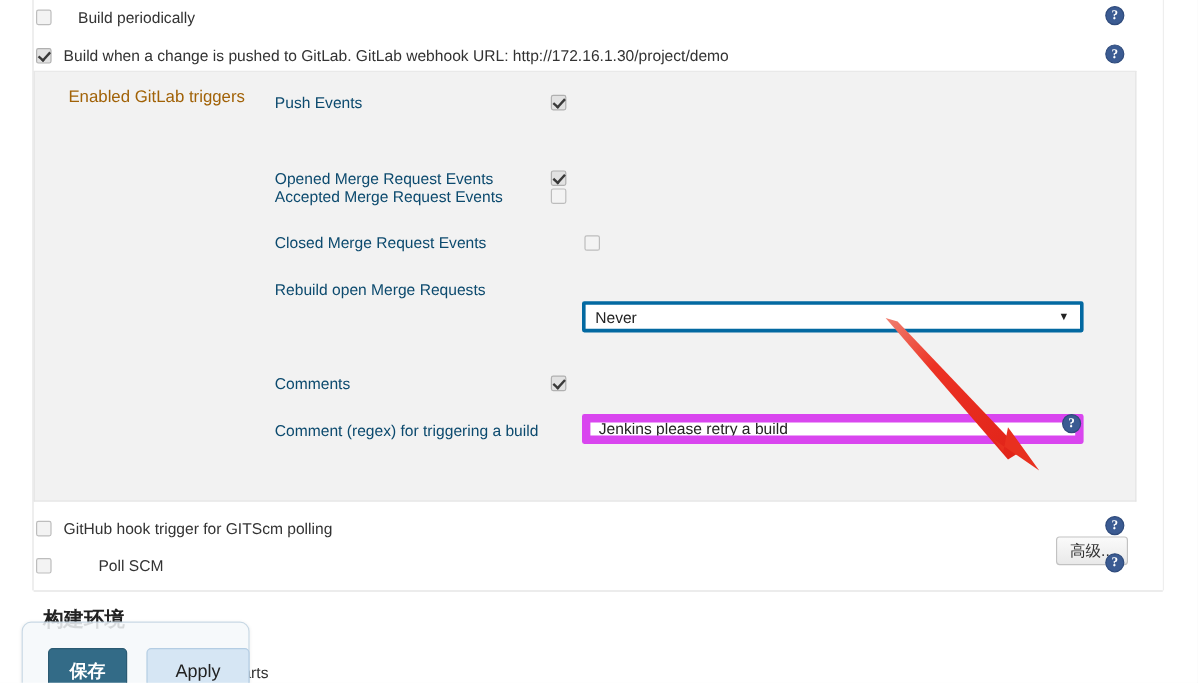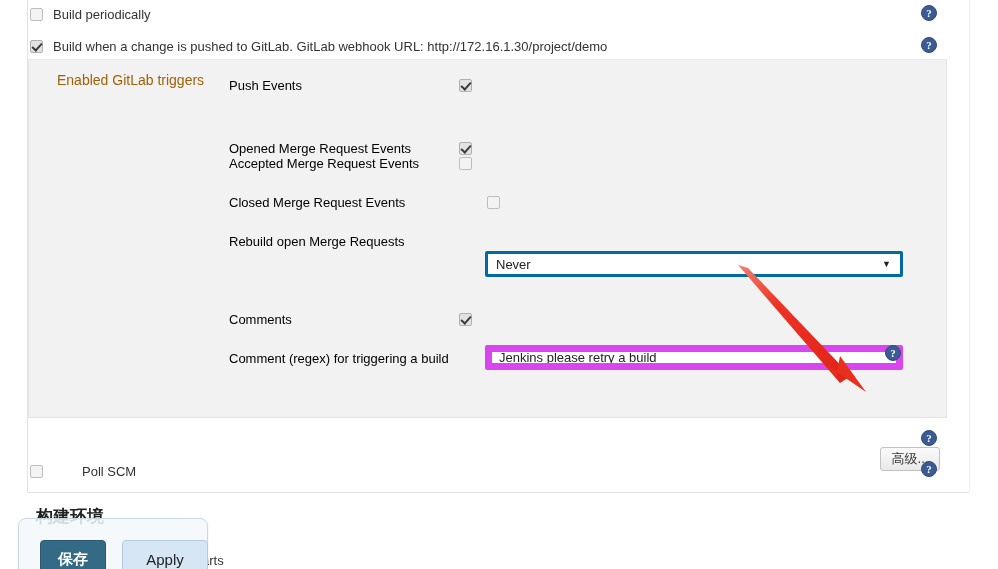--- a/index.html
+++ b/index.html
@@ -102,21 +102,21 @@
     position: absolute;
     left: 200px;
     width: 700px;
     height: 22px;
     display: flex;
     align-items: center;
   }
   .trow .tlabel {
     width: 230px;
     font-size: 13px;
-    color: #000000;
+    color: #0c4a6e;
     white-space: nowrap;
     flex: none;
   }
 
   
   .select-box {
     position: absolute;
     left: 456px;
     width: 418px;
     height: 26px;
@@ -268,21 +268,21 @@
   }
 </style>
 </head>
 <body>
 
 <div id="page">
 
   <div class="left-rail"></div>
   <div class="right-rail"></div>
 
-  <div class="top-row" style="top:1px;">
+  <div class="top-row" style="top:1px;gap:12px;">
     <span class="cb"></span>
     <span class="label">Build periodically</span>
   </div>
   <div class="help-icon" style="left:921px; top:5px;">?</div>
 
   <div class="top-row" style="top:33px;">
     <span class="cb checked"></span>
     <span class="label">Build when a change is pushed to GitLab. GitLab webhook URL: http://172.16.1.30/project/demo</span>
   </div>
   <div class="help-icon" style="left:921px; top:37px;">?</div>
@@ -328,20 +328,24 @@
     <div class="trow" style="top:287px;">
       <span class="tlabel" style="width:250px;">Comment (regex) for triggering a build</span>
     </div>
     <input class="text-input" style="top: 285px;" type="text" value="Jenkins please retry a build">
 
     <div id="advanced-button">高级...</div>
   </div>
 
   <div class="help-icon" style="left:885px; top:345px;">?</div>
 
+  <div class="top-row" style="top:427px;">
+    <span class="cb"></span>
+    <span class="label">GitHub hook trigger for GITScm polling</span>
+  </div>
   <div class="help-icon" style="left:921px; top:430px;">?</div>
 
   <div class="top-row" style="top:458px;gap:29px;">
     <span class="cb"></span>
     <span class="label">Poll SCM</span>
   </div>
   <div class="help-icon" style="left:921px; top:461px;">?</div>
 
   <div id="section-divider"></div>
   <div id="build-env-heading">构建环境</div>

